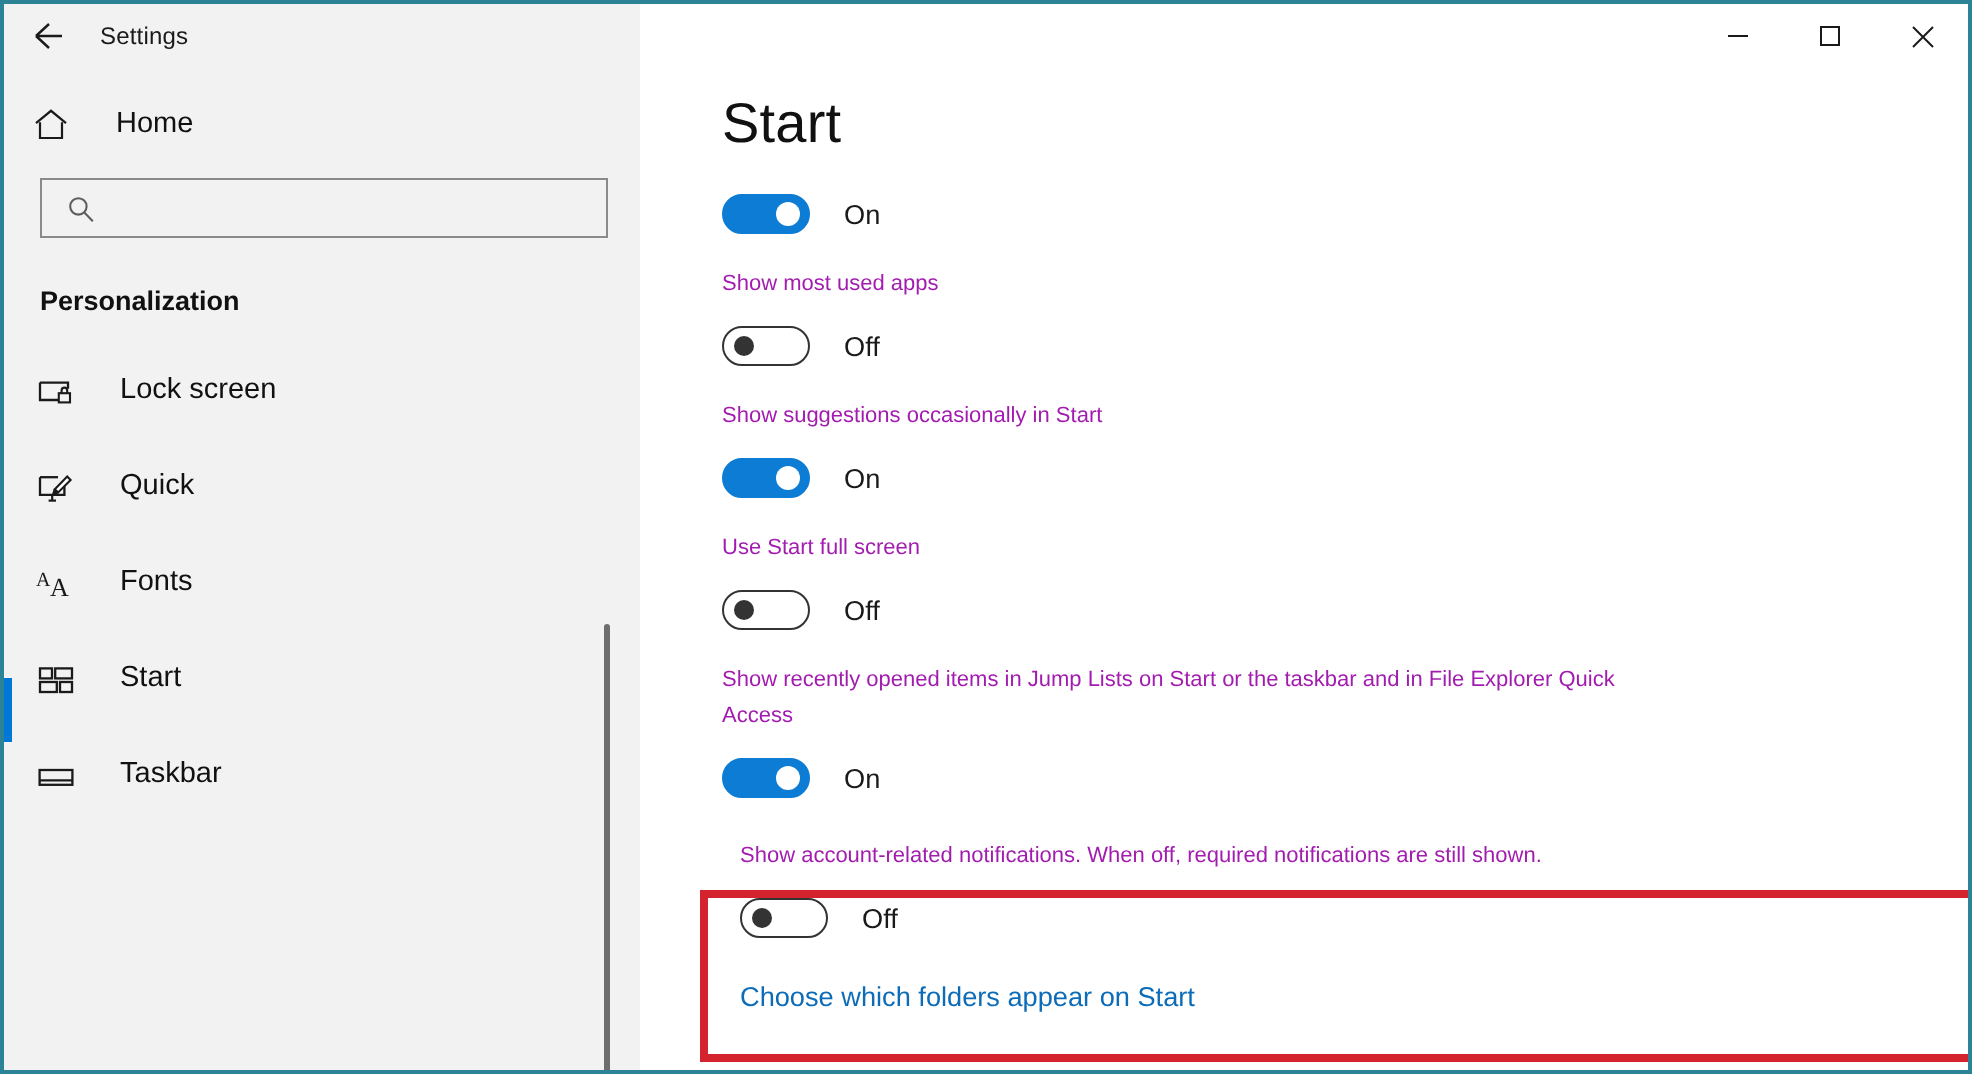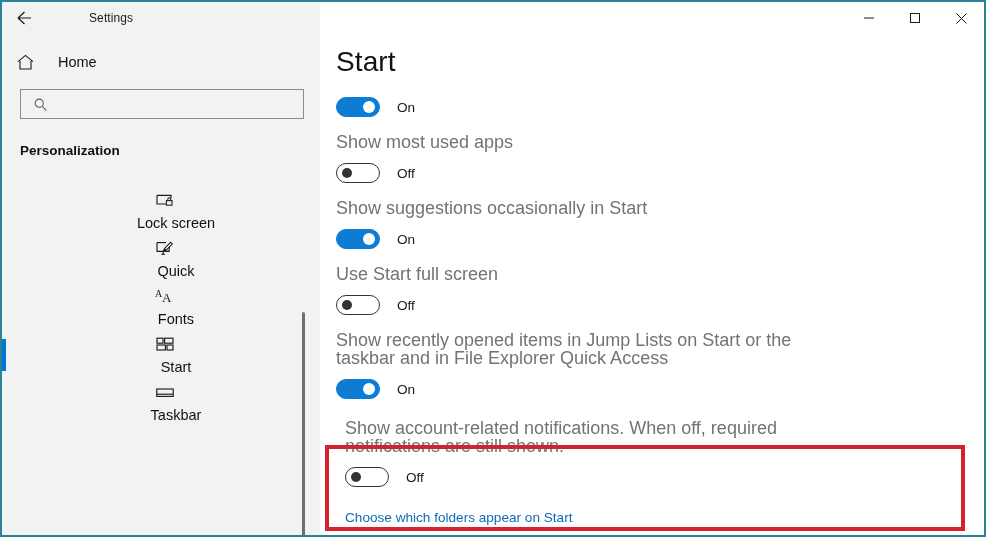--- a/index.html
+++ b/index.html
@@ -28,21 +28,20 @@
     background: #ffffff;
     position: relative;
     z-index: 5;
   }
   .tb-left {
     display: flex;
     align-items: center;
     width: 318px;
     background: #f2f2f2;
     height: 32px;
-    gap: 39px;
   }
   .back-btn {
     width: 44px; height: 32px;
     display: flex; align-items: center; justify-content: center;
     cursor: default;
   }
   .back-btn svg { display:block; }
   .app-title {
     font-size: 12px;
     color: #1a1a1a;
@@ -52,21 +51,21 @@
   .tb-spacer { flex: 1 1 auto; background: #ffffff; }
   .tb-controls { display: flex; align-items: stretch; background: #ffffff; }
   .tb-btn {
     width: 46px;
     display: flex; align-items: center; justify-content: center;
     cursor: default;
   }
   .tb-btn svg { display:block; }
 
   
-  .body-split { flex: 1 1 auto; display: flex; min-height: 0; }
+  .body-split { flex: 1 1 auto; display: flex; min-height: 0; gap: 25px; }
 
   
   .sidebar {
     width: 318px;
     flex: 0 0 318px;
     background: #f2f2f2;
     position: relative;
     padding-top: 10px;
   }
   .home-row {
@@ -103,24 +102,23 @@
   .group-title {
     font-size: 13.5px;
     font-weight: bold;
     color: #111;
     padding: 24px 0 0 18px;
   }
   .nav-list { margin-top: 29px; }
   .nav-item {
     position: relative;
     display: flex;
-    align-items: center;
+    align-items: flex-start;
     height: 48px;
     padding-left: 16px;
-    flex-direction: column;
   }
   .nav-item .sel-bar {
     position: absolute;
     left: 0; top: 8px;
     width: 4px; height: 32px;
     background: #0078d7;
     display: none;
   }
   .nav-item.selected .sel-bar { display: block; }
   .nav-ico {
@@ -152,22 +150,22 @@
   .page-title {
     font-size: 28px;
     font-weight: normal;
     color: #111;
     letter-spacing: .1px;
     line-height: 1;
     margin-bottom: 16px;
   }
   .setting { margin-bottom: 0px; }
   .setting-label {
-    font-size: 18px;
-    color: #737373;
+    font-size: 11px;
+    color: #a21caf;
     line-height: 18px;
     max-width: 470px;
     margin-bottom: 7px;
   }
   .toggle-row {
     display: flex;
     align-items: center;
     height: 30px;
   }
   .toggle {

